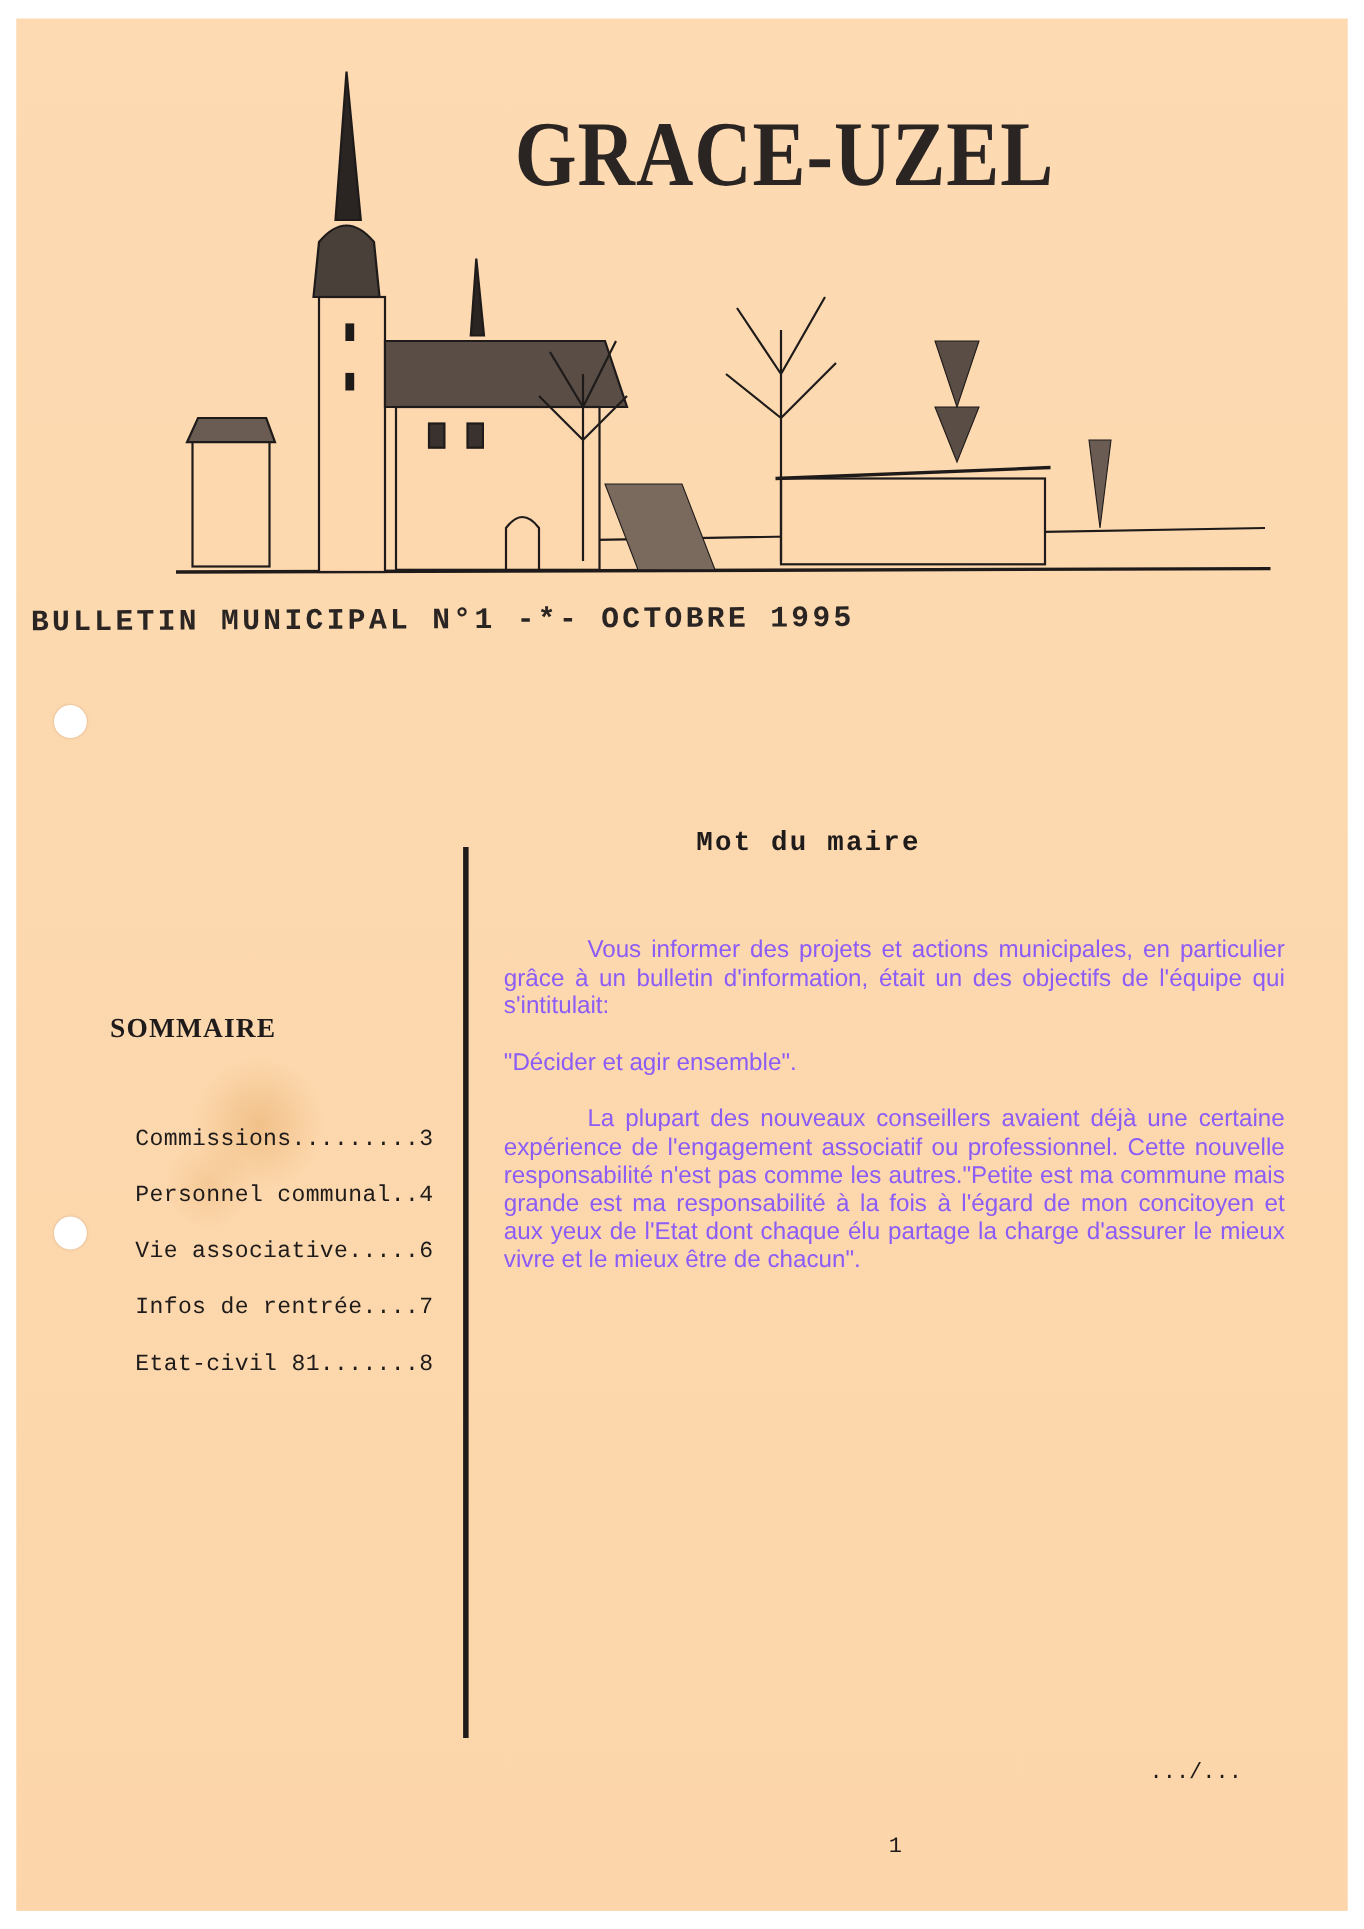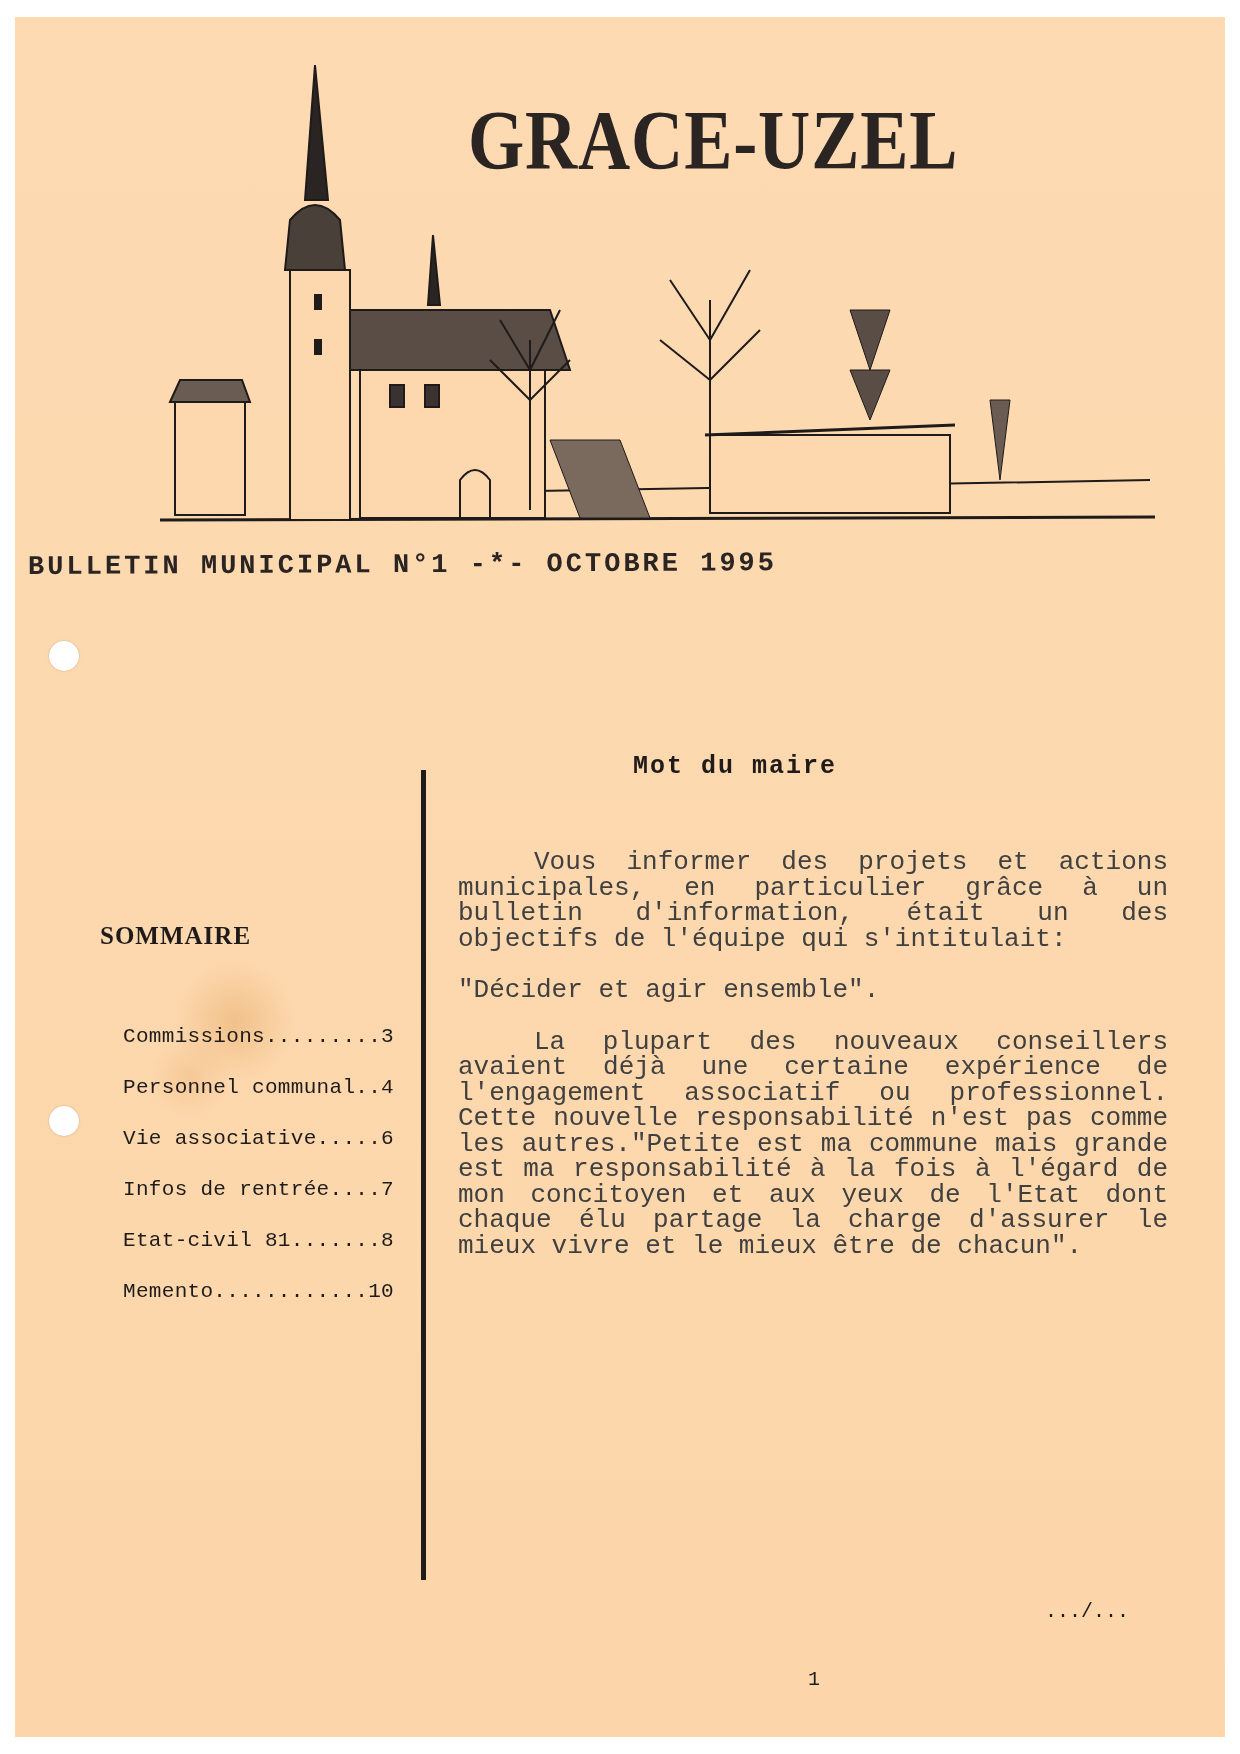--- a/index.html
+++ b/index.html
@@ -43,21 +43,21 @@
     font-family: Liberation Serif, serif; font-weight: bold; font-size: 25px;
     color: #1e1b1a; letter-spacing: 1px;
   }
   .toc { position: absolute; left: 69px; top: 1025px; width: 325px; text-align: right; }
   .toc-item {
     font-family: "Liberation Mono", monospace; font-size: 21px; color: #1e1b1a;
     height: 51px; white-space: pre; letter-spacing: 0.3px;
   }
   .body-text {
     position: absolute; left: 458px; top: 850px; width: 710px;
-    font-family: Liberation Mono, monospace; font-size: 26px; color: #404040;
+    font-family: Liberation Sans, sans-serif; font-size: 22px; color: #8b5cf6;
     line-height: 25.5px;
   }
   .para { text-align: justify; text-align-last: left; margin: 0 0 26px 0; }
   .para.indent { text-indent: 76px; }
   .continue {
     position: absolute; left: 1045px; top: 1600px;
     font-family: "Liberation Mono", monospace; font-size: 20px; color: #1e1b1a;
   }
   .page-num {
     position: absolute; left: 808px; top: 1668px;
@@ -114,21 +114,20 @@
 
 <div class="rule"></div>
 
 <div class="toc-title">SOMMAIRE</div>
 <div class="toc">
   <div class="toc-item">Commissions.........3</div>
   <div class="toc-item">Personnel communal..4</div>
   <div class="toc-item">Vie associative.....6</div>
   <div class="toc-item">Infos de rentrée....7</div>
   <div class="toc-item">Etat-civil 81.......8</div>
-  <div class="toc-item">Memento............10</div>
 </div>
 
 <div class="body-text">
   <p class="para indent">Vous informer des projets et actions municipales, en particulier grâce à un bulletin d'information, était un des objectifs de l'équipe qui s'intitulait:</p>
   <p class="para">"Décider et agir ensemble".</p>
   <p class="para indent">La plupart des nouveaux conseillers avaient déjà une certaine expérience de l'engagement associatif ou professionnel. Cette nouvelle responsabilité n'est pas comme les autres."Petite est ma commune mais grande est ma responsabilité à la fois à l'égard de mon concitoyen et aux yeux de l'Etat dont chaque élu partage la charge d'assurer le mieux vivre et le mieux être de chacun".</p>
 </div>
 
 <div class="continue">.../...</div>
 <div class="page-num">1</div>

